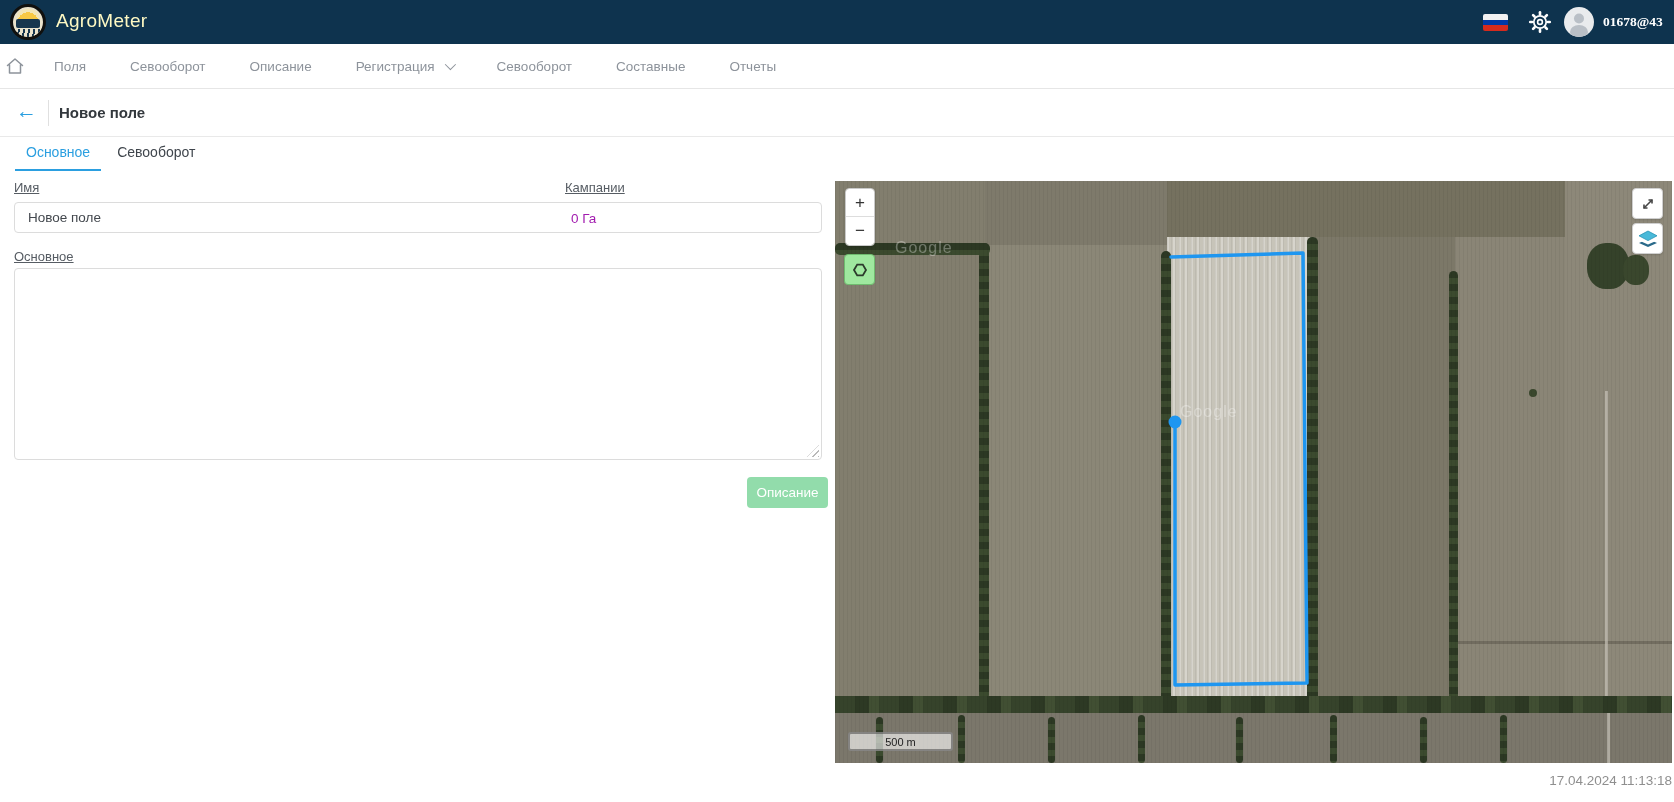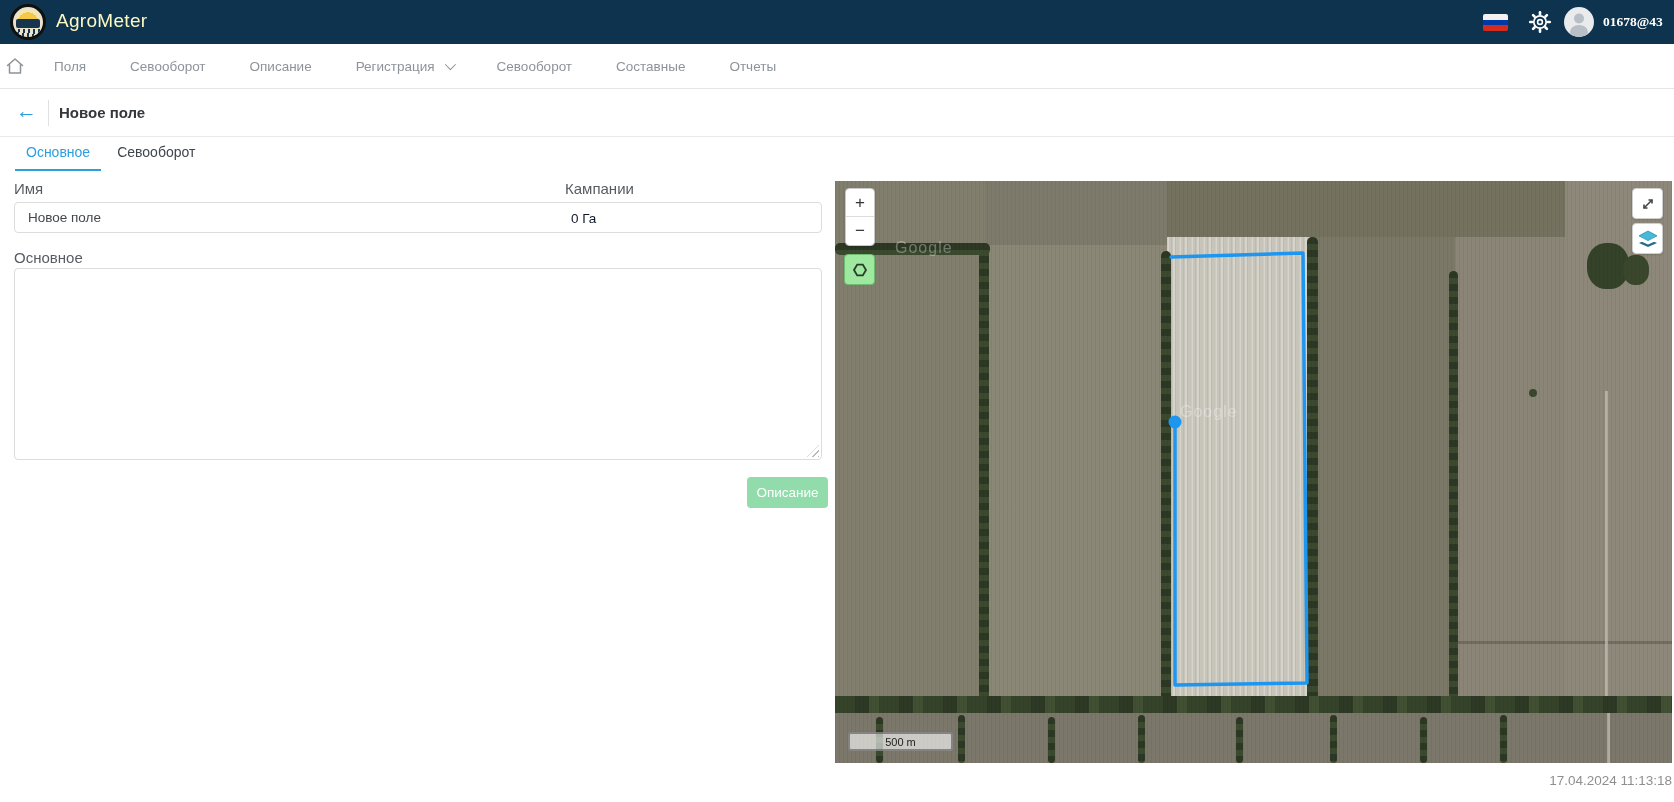--- a/index.html
+++ b/index.html
@@ -40,25 +40,25 @@
   .tdivider { position:absolute; left:48px; top:11px; width:1px; height:26px; background:#e0e0e0; }
   .page-title { position:absolute; left:59px; top:15px; font-size:15px; font-weight:bold; color:#33383d; }
 
   
   .tabs { position:absolute; left:0; top:137px; width:1674px; height:34px; background:#fff; display:flex; padding-left:15px; }
   .tab { font-size:14px; color:#3f454c; padding:0 11px; line-height:31px; cursor:pointer;
     border-bottom:2px solid transparent; margin-right:5px; }
   .tab.active { color:#2b9fe0; border-bottom-color:#2b9fe0; }
 
   
-  .lbl { position:absolute; font-size:15px; color:#565c63; }
+  .lbl { position:absolute; font-size:13px; color:#565c63;text-decoration:underline; }
   .name-input { position:absolute; left:14px; top:202px; width:808px; height:31px; border:1px solid #dcdcdc;
     border-radius:4px; padding:0 13px; font-size:13.5px; color:#43484e; outline:none;
     font-family:"Liberation Sans", sans-serif; }
-  .area-value { position:absolute; left:571px; top:211px; font-size:13.5px; color:#0f172a; }
+  .area-value { position:absolute; left:571px; top:211px; font-size:13.5px; color:#a21caf; }
   .desc-wrap { position:absolute; left:14px; top:268px; width:808px; height:192px; }
   .desc-input { width:100%; height:100%; border:1px solid #dcdcdc; border-radius:4px; resize:none;
     padding:10px 13px; font-size:13.5px; color:#43484e; outline:none; font-family:"Liberation Sans", sans-serif; }
   .resize-grip { position:absolute; right:3px; bottom:3px; width:12px; height:12px; pointer-events:none;
     background:repeating-linear-gradient(135deg,#b9b9b9 0 1px,transparent 1px 4px);
     clip-path:polygon(100% 0,100% 100%,0 100%); }
   .save-btn { position:absolute; left:747px; top:477px; width:81px; height:31px; background:#92dcab;
     border:none; border-radius:4px; color:#ffffff; font-size:13.5px; cursor:pointer;
     font-family:"Liberation Sans", sans-serif; }
 

